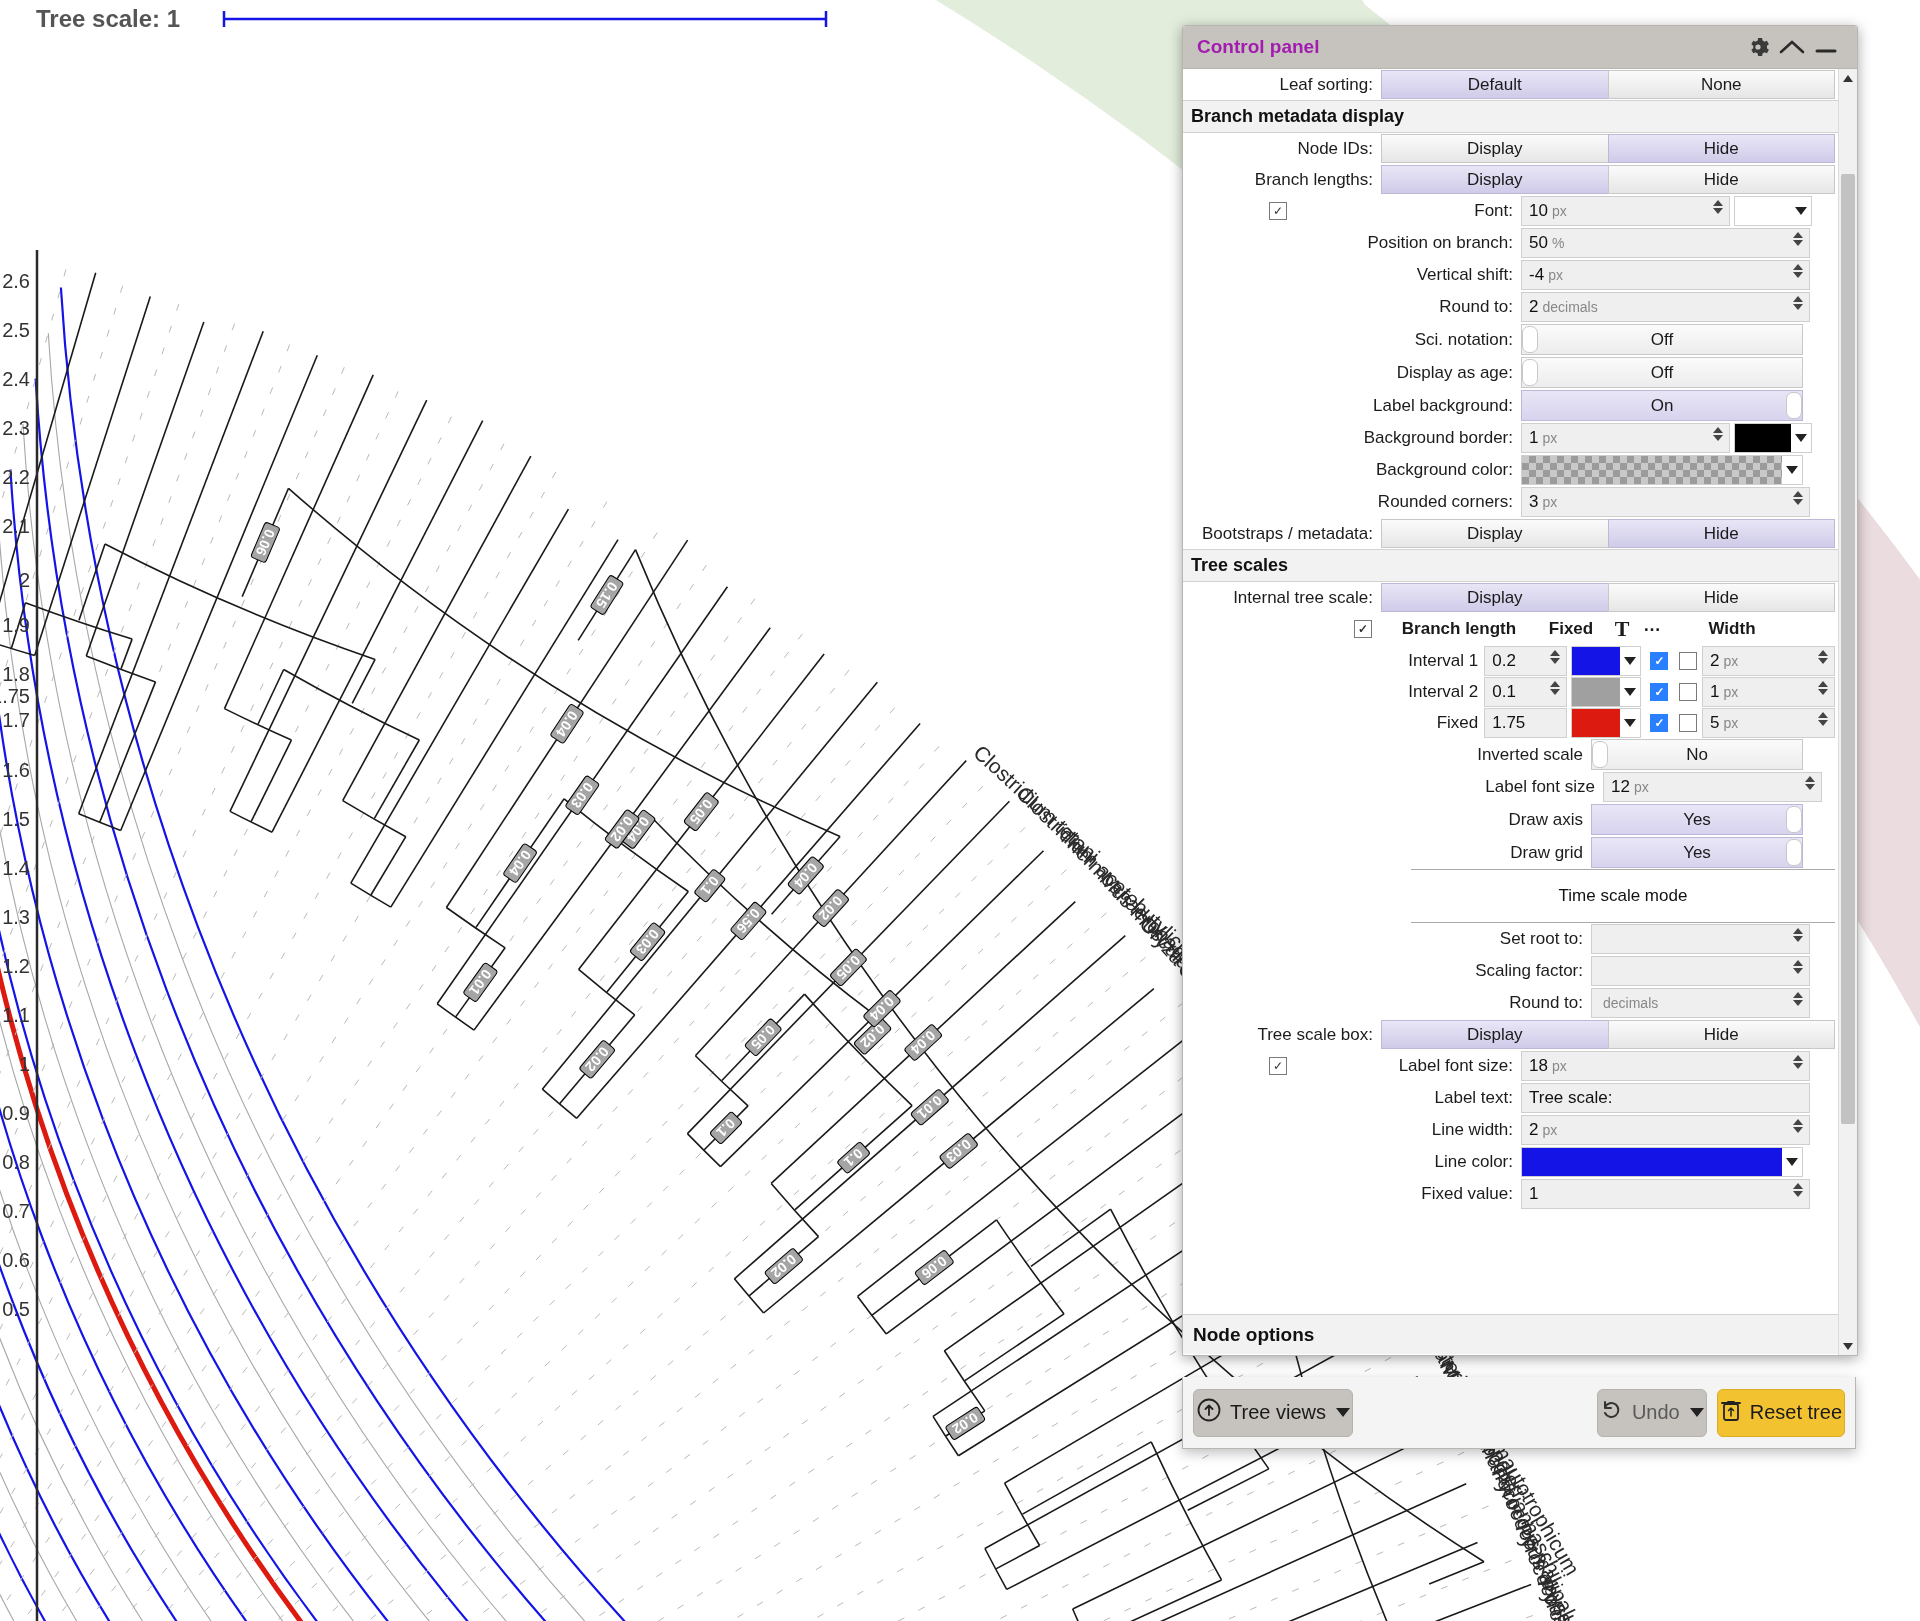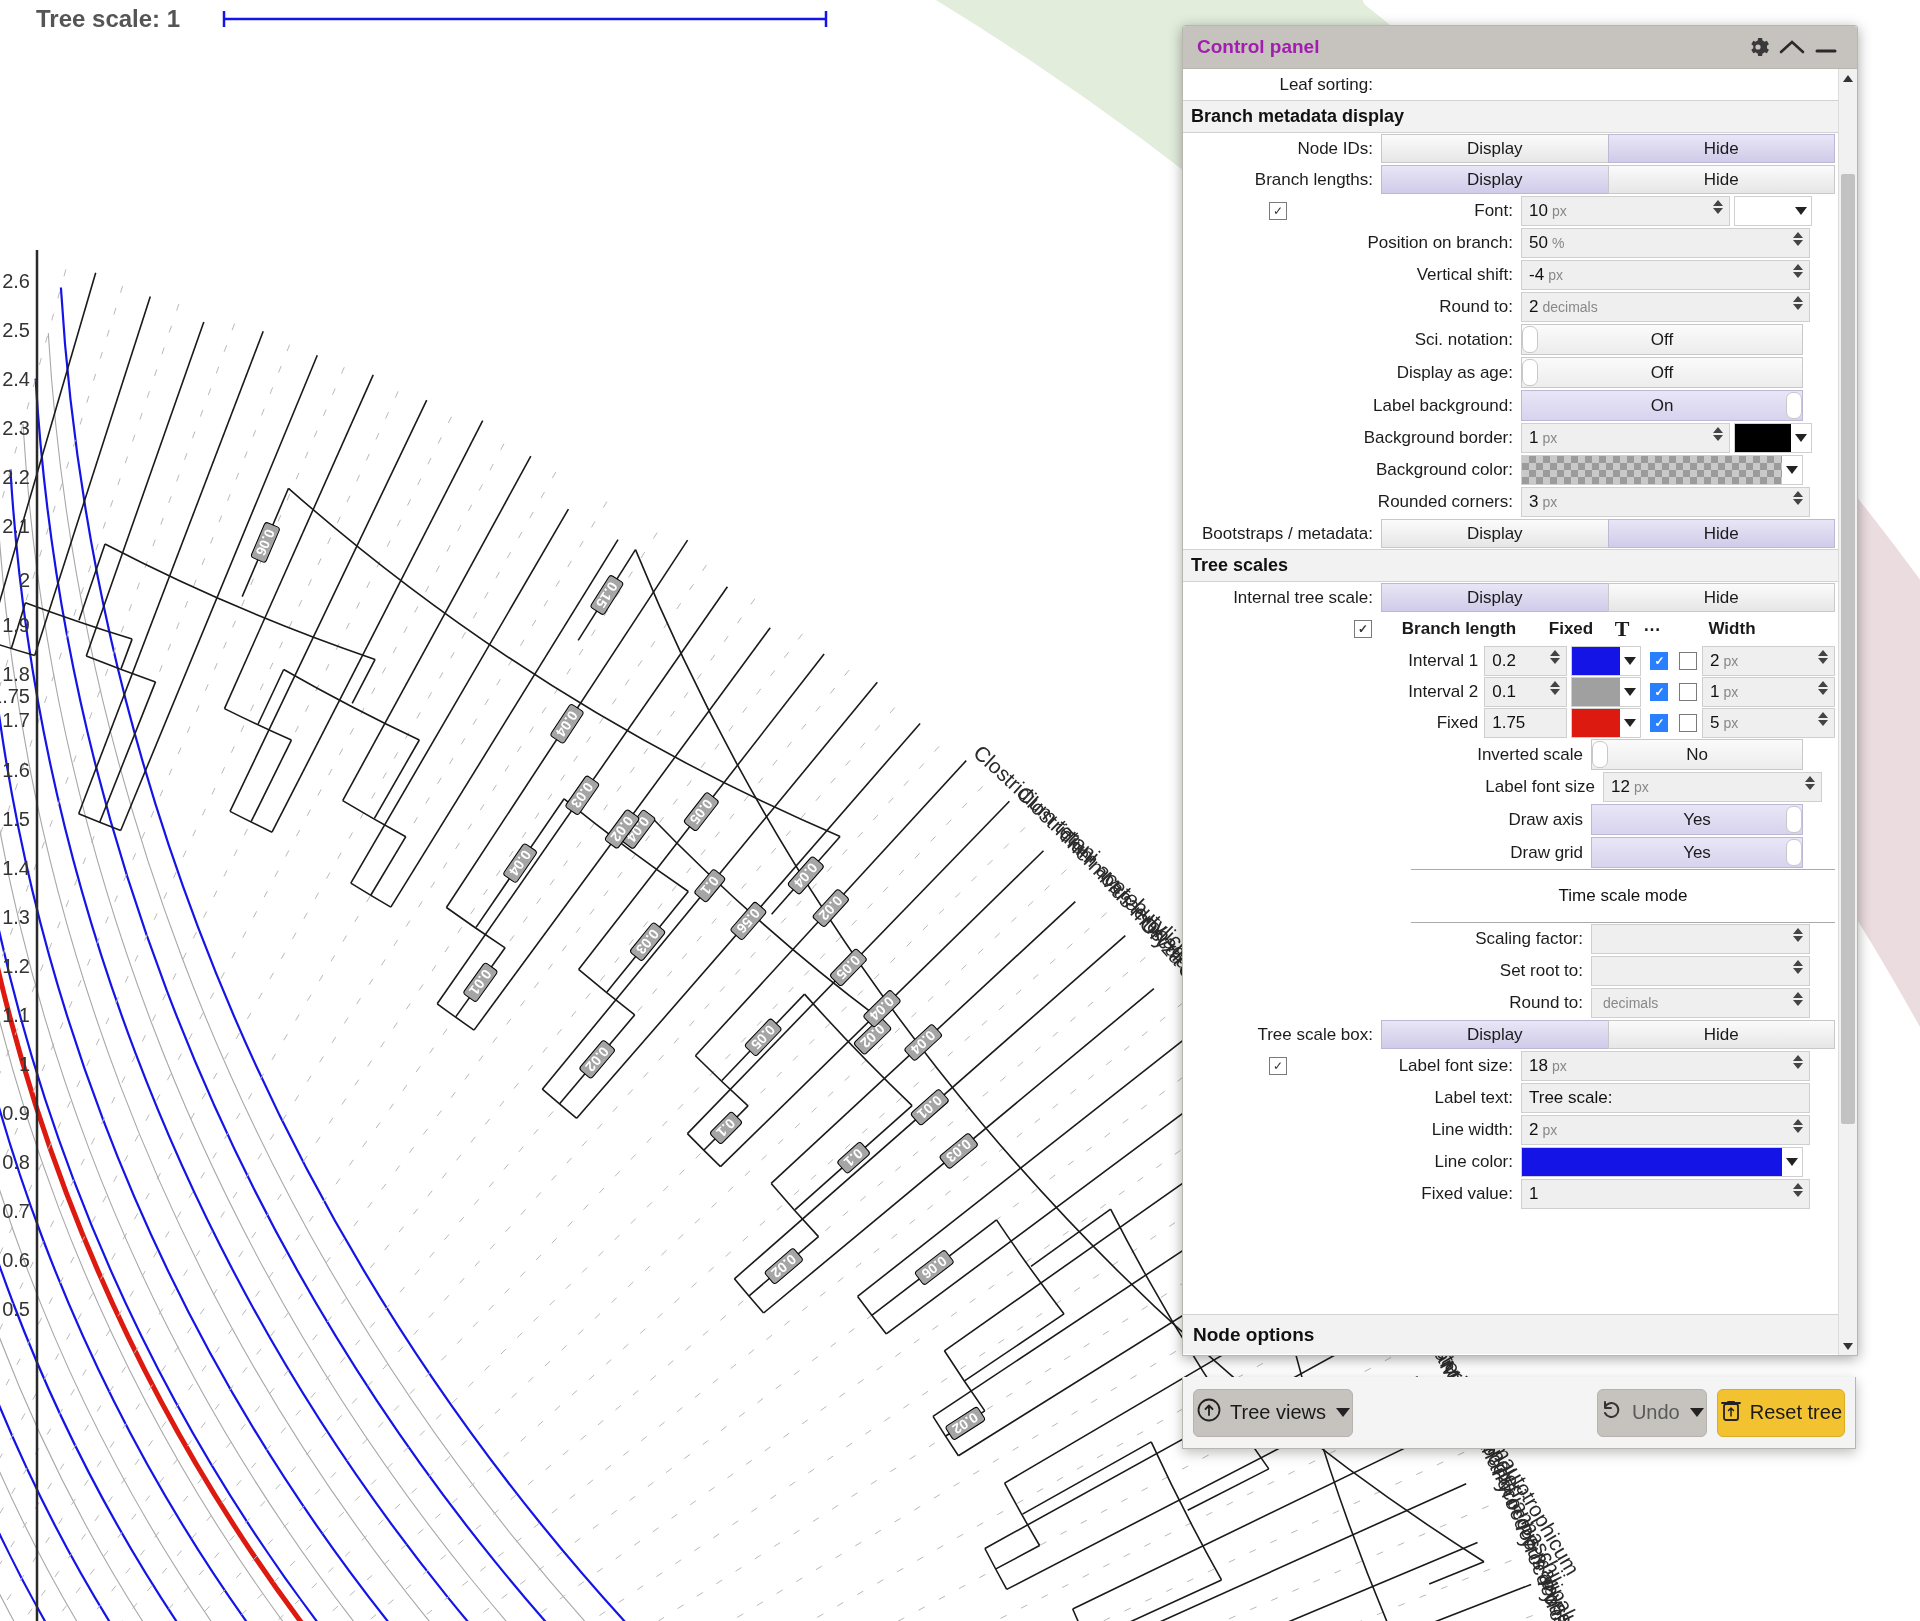--- a/index.html
+++ b/index.html
@@ -626,20 +626,24 @@
           <line x1="5" y1="14" x2="23" y2="14" stroke="#2a2a2a" stroke-width="3" stroke-linecap="round"></line>
         </svg>
     </div>
   </div>
 
   <div id="cp-body">
     <div id="cp-scroll">
 
       <div class="row">
         <div class="row-label lbl-190">Leaf sorting:</div>
+        <div class="seg">
+          <div class="seg-btn active">Default</div>
+          <div class="seg-btn">None</div>
+        </div>
       </div>
 
       <div class="section-head">Branch metadata display</div>
 
       <div class="row">
         <div class="row-label lbl-190">Node IDs:</div>
         <div class="seg">
           <div class="seg-btn">Display</div>
           <div class="seg-btn active">Hide</div>
         </div>
@@ -934,32 +938,32 @@
           <span>Yes</span>
         </div>
       </div>
 
       <div style="display:flex;">
           <div style="width:228px;"></div>
         <div class="timescale-head" style="flex:1;margin-right:4px;">Time scale mode</div>
       </div>
 
       <div class="row">
-        <div class="row-label" style="width:400px;">Scaling factor:</div>
+        <div class="row-label" style="width:400px;">Set root to:</div>
         <div class="spin" style="flex:0 0 210px;">
           <span></span>
           <span class="arrows">
               <span class="tri-up"></span>
               <span class="tri-dn"></span>
             </span>
         </div>
       </div>
 
       <div class="row">
-        <div class="row-label" style="width:400px;">Set root to:</div>
+        <div class="row-label" style="width:400px;">Scaling factor:</div>
         <div class="spin" style="flex:0 0 210px;">
           <span></span>
           <span class="arrows">
               <span class="tri-up"></span>
               <span class="tri-dn"></span>
             </span>
         </div>
       </div>
 
       <div class="row">

